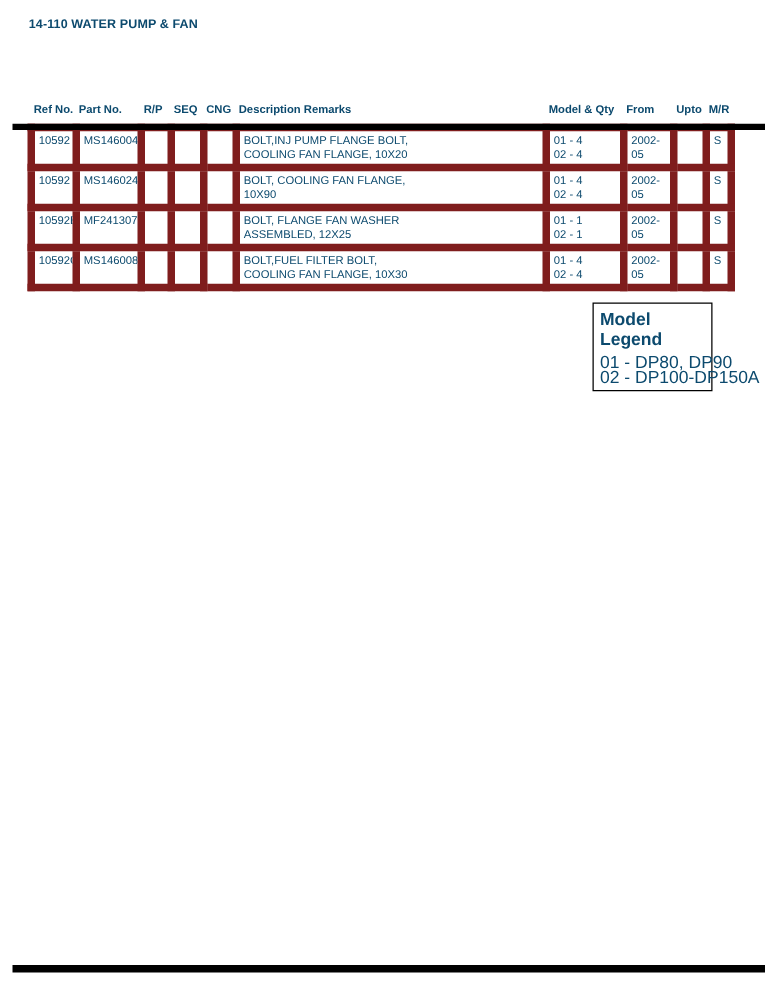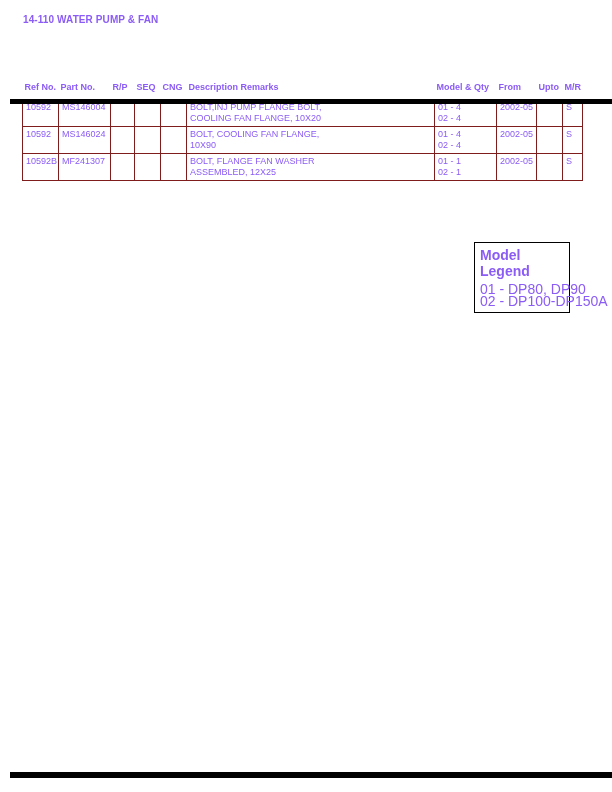--- a/index.html
+++ b/index.html
@@ -2,21 +2,21 @@
 <html><head>
 <meta charset="utf-8">
 <style>
   html,body{margin:0;padding:0;background:#e8e8e8;}
   .page{
     position:relative;
     width:612px;height:792px;
     margin:0 auto;
     background:#ffffff;
     font-family:"Liberation Sans",sans-serif;
-    color:#8b5cf6;
+    color:#0c4a6e;
     overflow:hidden;
   }
   .page-title{
     position:absolute;left:23px;top:14px;
     font-size:10px;font-weight:bold;letter-spacing:.1px;
   }
   .breadcrumb{
     position:absolute;left:23px;top:41px;
     font-size:9px;font-weight:bold;letter-spacing:.1px;
     white-space:nowrap;
@@ -25,21 +25,21 @@
     position:absolute;left:22px;top:82px;width:560px;
     border-collapse:collapse;table-layout:fixed;
     font-size:9px;
   }
   .parts-table thead th{
     border:none;font-weight:bold;text-align:left;
     padding:0 0 7px 2px;vertical-align:bottom;
     font-size:9px;white-space:nowrap;overflow:visible;
   }
   .parts-table tbody td{
-    border:1px solid #7f1d1d;
+    border:6px solid #7f1d1d;
     vertical-align:top;
     padding:2px 2px 2px 3px;
     height:21px;
     line-height:11px;
     overflow:hidden;
   }
   .cell-line{line-height:11px;white-space:nowrap;}
   .rule{position:absolute;left:10px;right:0;background:#000;}
   .rule-top{top:99px;height:5px;}
   .rule-bottom{top:772px;height:6px;}
@@ -137,20 +137,38 @@
             <div class="cell-line">ASSEMBLED, 12X25</div>
           </td>
           <td>
             <div class="cell-line">01 - 1</div>
             <div class="cell-line">02 - 1</div>
           </td>
           <td>2002-05</td>
           <td></td>
           <td>S</td>
         </tr>
+        <tr>
+          <td>10592C</td>
+          <td>MS146008</td>
+          <td></td>
+          <td></td>
+          <td></td>
+          <td>
+            <div class="cell-line">BOLT,FUEL FILTER BOLT,</div>
+            <div class="cell-line">COOLING FAN FLANGE, 10X30</div>
+          </td>
+          <td>
+            <div class="cell-line">01 - 4</div>
+            <div class="cell-line">02 - 4</div>
+          </td>
+          <td>2002-05</td>
+          <td></td>
+          <td>S</td>
+        </tr>
       </tbody>
   </table>
 
   <div class="rule rule-top"></div>
 
   <div class="legend">
     <div class="legend-title">Model Legend</div>
     <div class="legend-item">01 - DP80, DP90</div>
     <div class="legend-item">02 - DP100-DP150A</div>
   </div>

